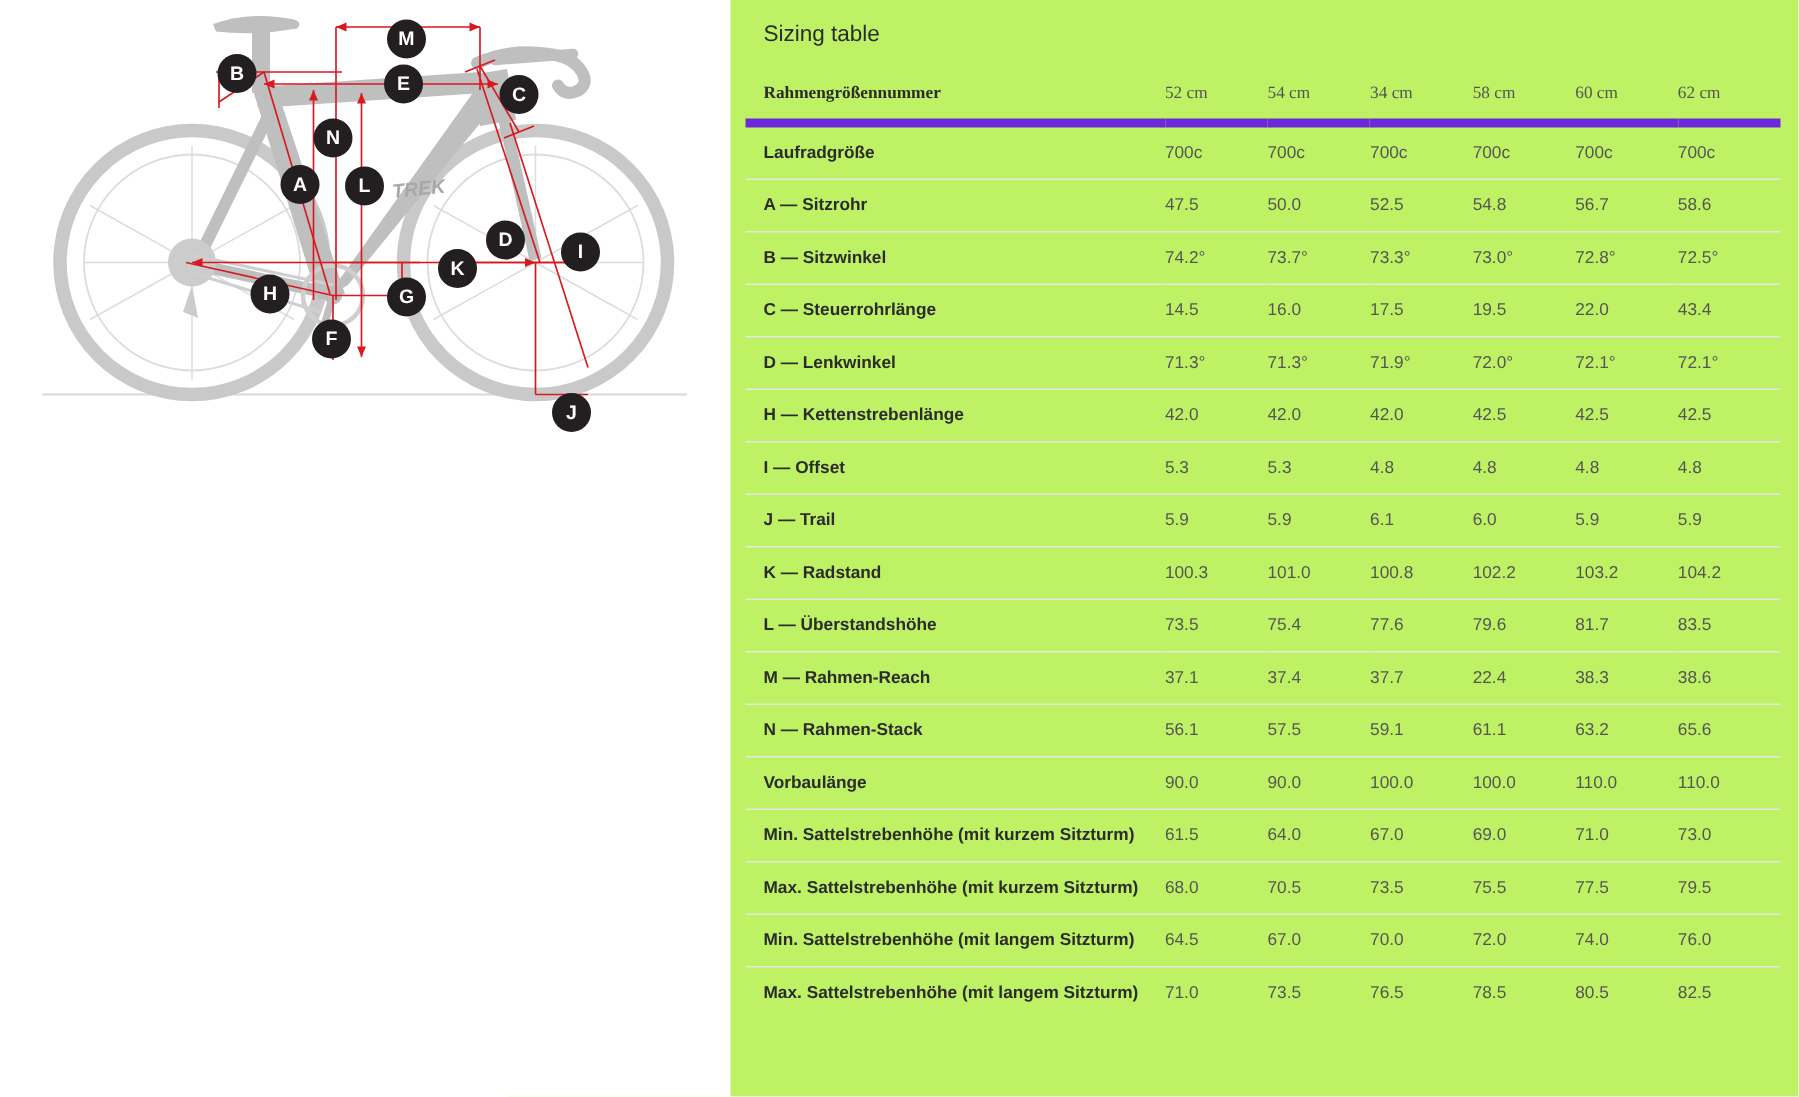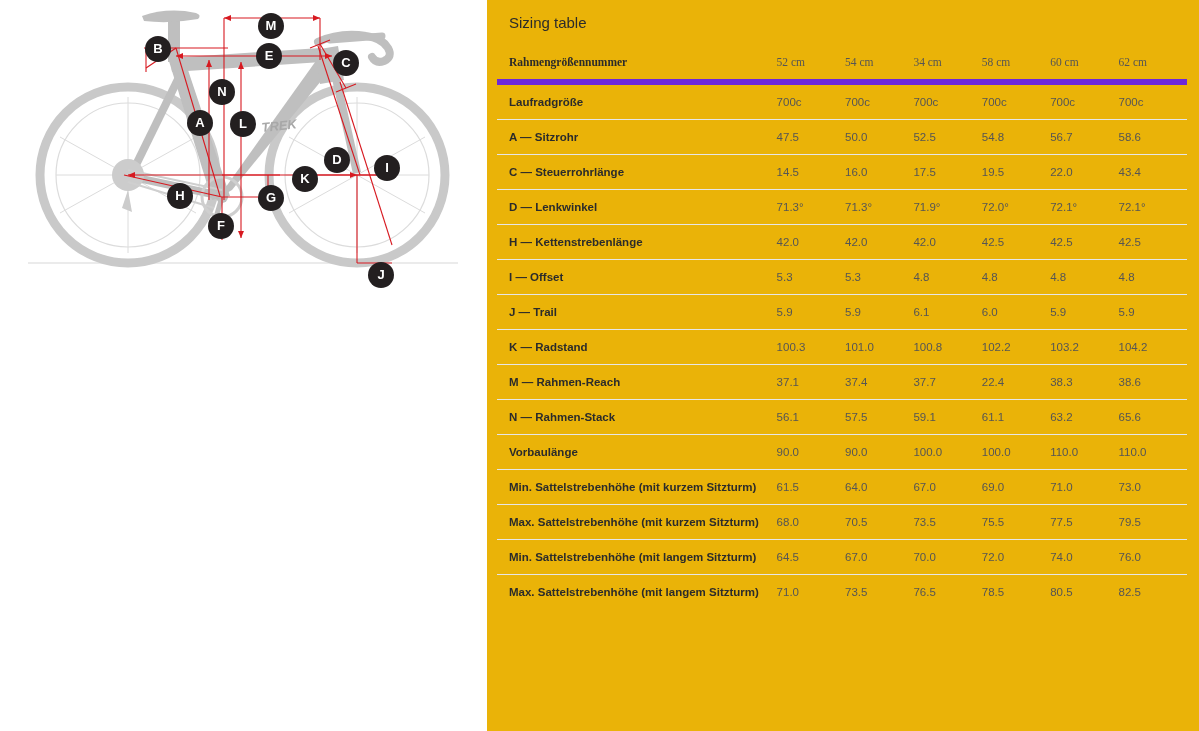--- a/index.html
+++ b/index.html
@@ -42,21 +42,21 @@
     font-family: "Liberation Sans", sans-serif;
     letter-spacing: 0;
   }
 
   
   .table-pane {
     position: relative;
     width: 712px;
     flex: 0 0 712px;
     height: 731px;
-    background: #eab308;
+    background: #bef264;
     padding-top: 8px;
   }
   .table-title {
     font-size: 15px;
     color: #2b2b2b;
     padding: 6px 0 14px 22px;
     font-family: "Liberation Sans", sans-serif;
   }
   table.sizing {
     border-collapse: collapse;
@@ -255,20 +255,29 @@
         <tr>
           <td>A — Sitzrohr</td>
           <td>47.5</td>
           <td>50.0</td>
           <td>52.5</td>
           <td>54.8</td>
           <td>56.7</td>
           <td>58.6</td>
         </tr>
         <tr>
+          <td>B — Sitzwinkel</td>
+          <td>74.2°</td>
+          <td>73.7°</td>
+          <td>73.3°</td>
+          <td>73.0°</td>
+          <td>72.8°</td>
+          <td>72.5°</td>
+        </tr>
+        <tr>
           <td>C — Steuerrohrlänge</td>
           <td>14.5</td>
           <td>16.0</td>
           <td>17.5</td>
           <td>19.5</td>
           <td>22.0</td>
           <td>43.4</td>
         </tr>
         <tr>
           <td>D — Lenkwinkel</td>
@@ -309,20 +318,29 @@
         <tr>
           <td>K — Radstand</td>
           <td>100.3</td>
           <td>101.0</td>
           <td>100.8</td>
           <td>102.2</td>
           <td>103.2</td>
           <td>104.2</td>
         </tr>
         <tr>
+          <td>L — Überstandshöhe</td>
+          <td>73.5</td>
+          <td>75.4</td>
+          <td>77.6</td>
+          <td>79.6</td>
+          <td>81.7</td>
+          <td>83.5</td>
+        </tr>
+        <tr>
           <td>M — Rahmen-Reach</td>
           <td>37.1</td>
           <td>37.4</td>
           <td>37.7</td>
           <td>22.4</td>
           <td>38.3</td>
           <td>38.6</td>
         </tr>
         <tr>
           <td>N — Rahmen-Stack</td>

